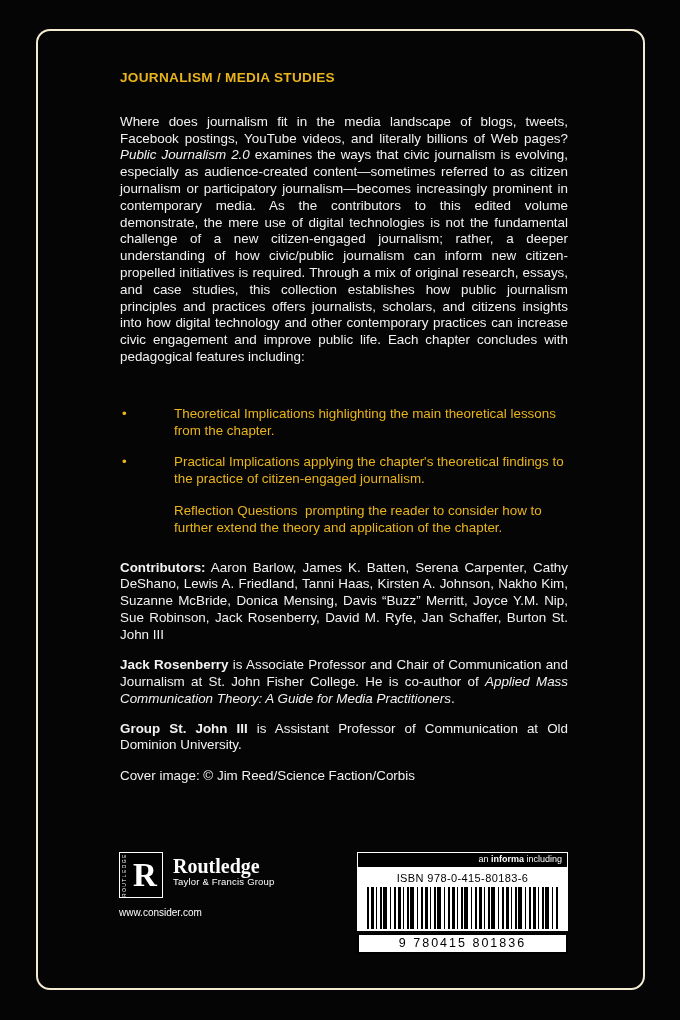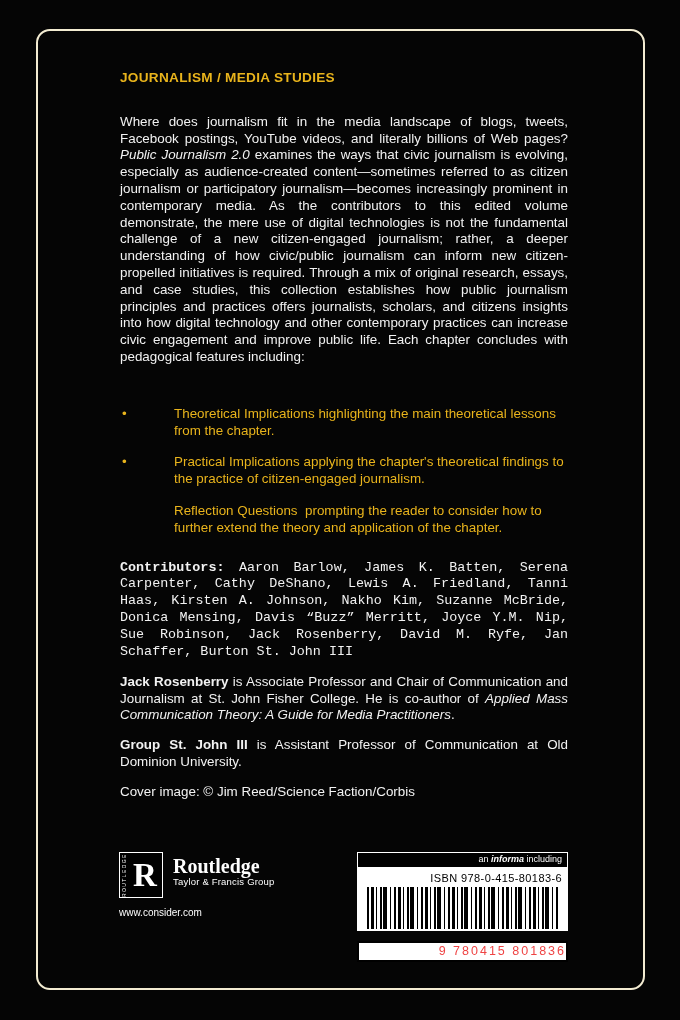--- a/index.html
+++ b/index.html
@@ -15,21 +15,21 @@
     position:absolute; left:120px; top:70px; width:448px;
     color:#f2f2f2; font-size:13.4px; line-height:16.8px;
   }
   .category { color:#e9b41c; font-weight:bold; font-size:13.6px; letter-spacing:0.3px; }
   .desc { margin:27px 0 0; text-align:justify; }
   .desc i { font-style:italic; }
   .bullets { list-style:none; margin:40px 0 0; padding:0; color:#e9b41c; }
   .bullet { position:relative; padding-left:54px; margin-bottom:15px; }
   .bullet .dot { position:absolute; left:2px; top:0; }
   .bullet b { font-weight:normal; }
-  .contrib { margin-top:23px; text-align:justify;font-family:Liberation Mono, monospace; }
+  .contrib { margin-top:23px; text-align:justify; }
   .bio { margin-top:5px; text-align:justify; }
   .credit { margin-top:6px; }
 
   
   .publisher { position:absolute; left:119px; top:852px; color:#fff; }
   .pub-row { display:flex; align-items:flex-start; }
   .logo-box { width:44px; height:46px; border:1px solid #fff; position:relative; background:#000; box-sizing:border-box; }
   .logo-vert {
     position:absolute; left:1px; top:0; height:100%; width:9px;
     writing-mode:vertical-rl; transform:rotate(180deg);
@@ -43,36 +43,36 @@
   .pub-name { font-family:"Liberation Serif", serif; font-weight:bold; font-size:20px; line-height:20px; }
   .pub-group { font-size:9.5px; margin-top:0; letter-spacing:0.2px; }
   .website { margin-top:9px; font-size:10px; }
 
   
   .barcode { position:absolute; left:357px; top:852px; width:211px; box-sizing:border-box; }
   .informa {
     background:#000; border:1px solid #fff; color:#fff;
     font-size:9px; text-align:right; padding:1px 5px 2px; line-height:11px;
   }
-  .informa b { font-weight:bold;font-style:italic; }
+  .informa b { font-weight:bold; }
   .bc-white { background:#fff; color:#000; padding:4px 6px 2px; }
-  .isbn { font-size:11px; text-align:right; letter-spacing:0.4px; }
+  .isbn { font-size:11px; text-align:center; letter-spacing:0.4px; }
   .bars {
     height:42px; margin:3px 4px 0;
     background:repeating-linear-gradient(90deg,
       #000 0px, #000 2px, #fff 2px, #fff 4px,
       #000 4px, #000 7px, #fff 7px, #fff 9px,
       #000 9px, #000 10px, #fff 10px, #fff 13px,
       #000 13px, #000 15px, #fff 15px, #fff 16px,
       #000 16px, #000 20px, #fff 20px, #fff 23px,
       #000 23px, #000 24px, #fff 24px, #fff 27px);
   }
   .digits {
-    margin-top:10px; background:#fff; color:#ef4444; border:2px solid #000;
-    text-align:right; font-size:12.5px; letter-spacing:2px; padding:1px 0 2px;
+    margin-top:2px; background:#fff; color:#000000; border:2px solid #000;
+    text-align:center; font-size:12.5px; letter-spacing:2px; padding:1px 0 2px;
   }
 </style>
 </head>
 <body>
 
 <div class="page">
   <div class="frame"></div>
 
   <div class="content">
     <div class="category">JOURNALISM / MEDIA STUDIES</div>

